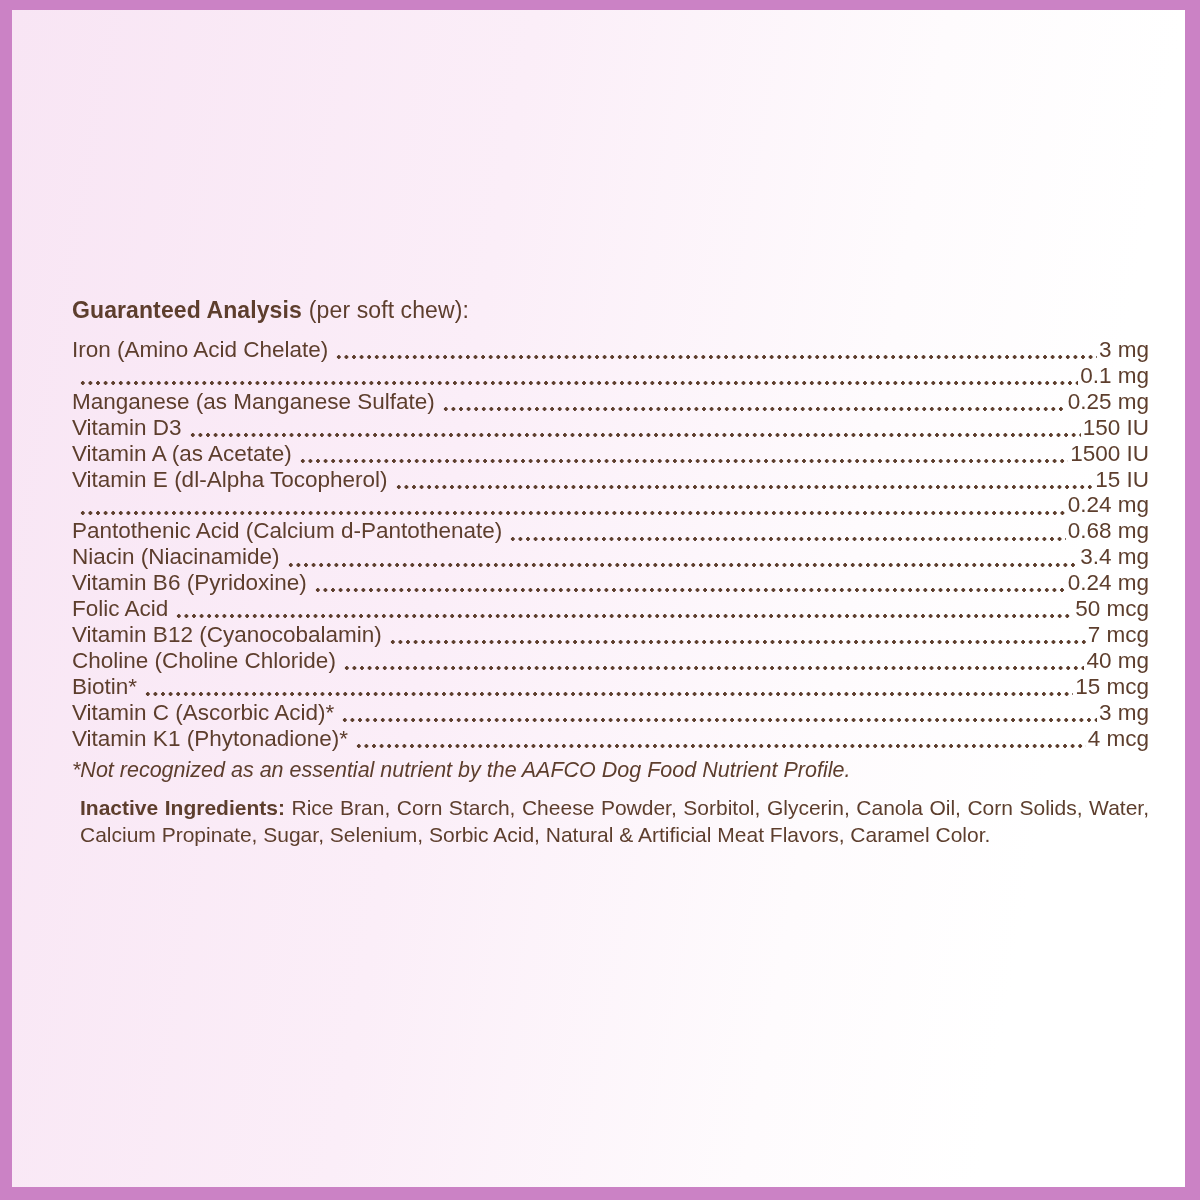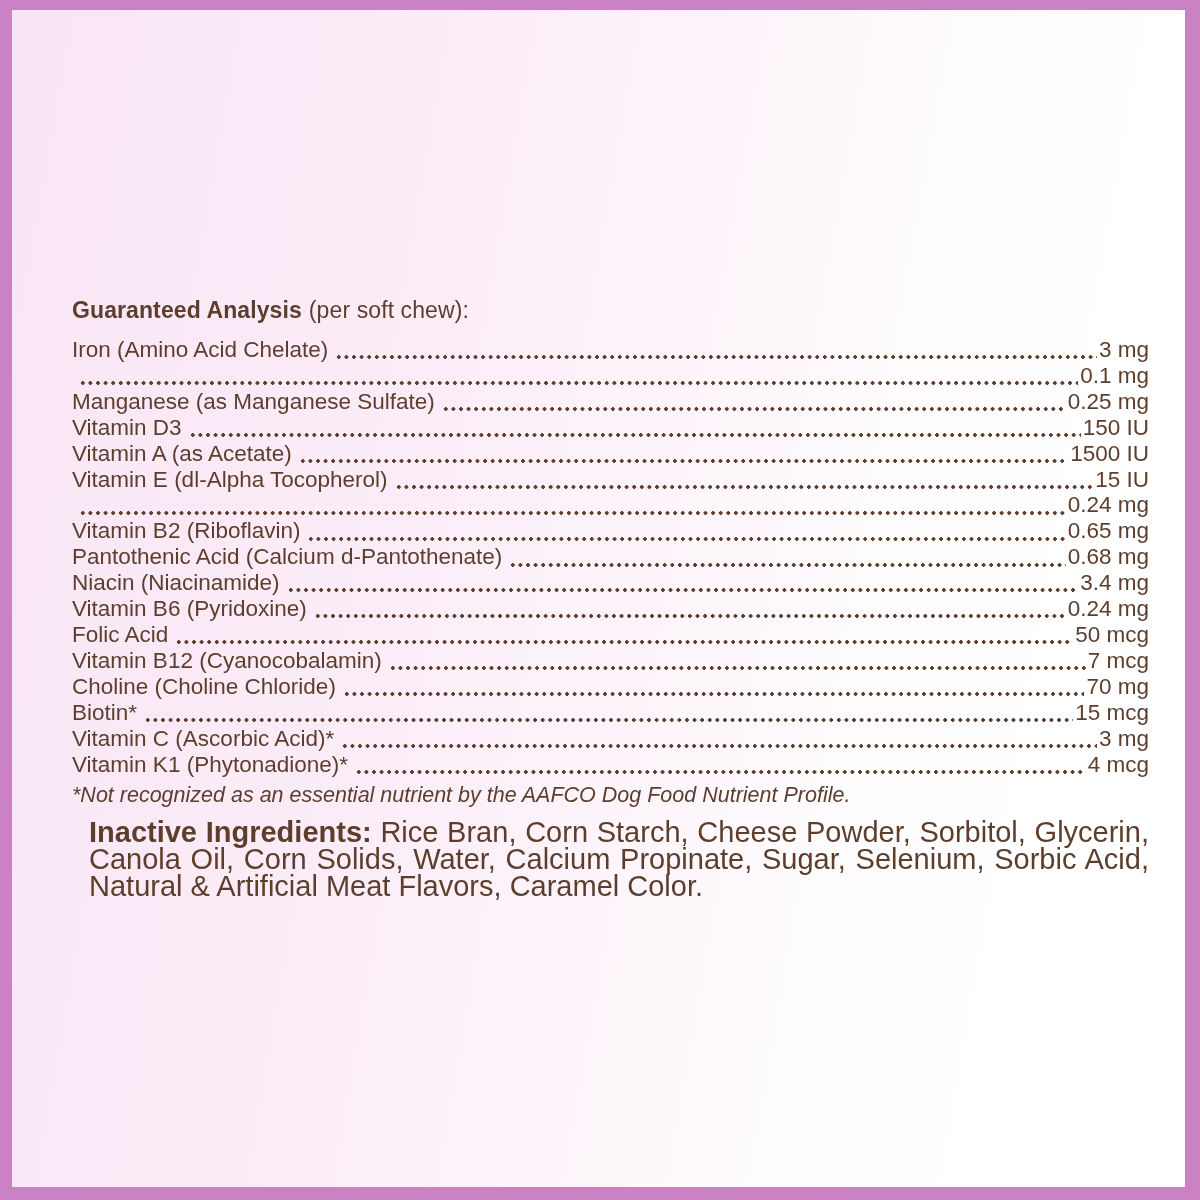--- a/index.html
+++ b/index.html
@@ -54,22 +54,22 @@
     background-position:left bottom 4px;
   }
   .row .value{white-space:pre;}
   .footnote{
     margin:5px 0 0 0;
     font-size:21.5px;
     line-height:26px;
     font-style:italic;
   }
   .inactive{
-    margin:11px 0 0 17px;
-    font-size:29px;
+    margin:11px 0 0 8px;
+    font-size:21px;
     line-height:27px;
     text-align:justify;
   }
   .inactive .ilabel{font-weight:700;}
 </style>
 </head>
 <body>
 
 <div class="frame">
   <div class="content">
@@ -112,25 +112,20 @@
           <span class="name">Vitamin E (dl-Alpha Tocopherol)</span>
           <span class="leader"></span>
           <span class="value">15 IU</span>
         </div>
 
         <div class="row">
           <span class="leader"></span>
           <span class="value">0.24 mg</span>
         </div>
 
-        <div class="row">
-          <span class="name">Vitamin B2 (Riboflavin)</span>
-          <span class="leader"></span>
-          <span class="value">0.65 mg</span>
-        </div>
 
         <div class="row">
           <span class="name">Pantothenic Acid (Calcium d-Pantothenate)</span>
           <span class="leader"></span>
           <span class="value">0.68 mg</span>
         </div>
 
         <div class="row">
           <span class="name">Niacin (Niacinamide)</span>
           <span class="leader"></span>
@@ -151,21 +146,21 @@
 
         <div class="row">
           <span class="name">Vitamin B12 (Cyanocobalamin)</span>
           <span class="leader"></span>
           <span class="value">7 mcg</span>
         </div>
 
         <div class="row">
           <span class="name">Choline (Choline Chloride)</span>
           <span class="leader"></span>
-          <span class="value">70 mg</span>
+          <span class="value">40 mg</span>
         </div>
 
         <div class="row">
           <span class="name">Biotin*</span>
           <span class="leader"></span>
           <span class="value">15 mcg</span>
         </div>
 
         <div class="row">
           <span class="name">Vitamin C (Ascorbic Acid)*</span>

